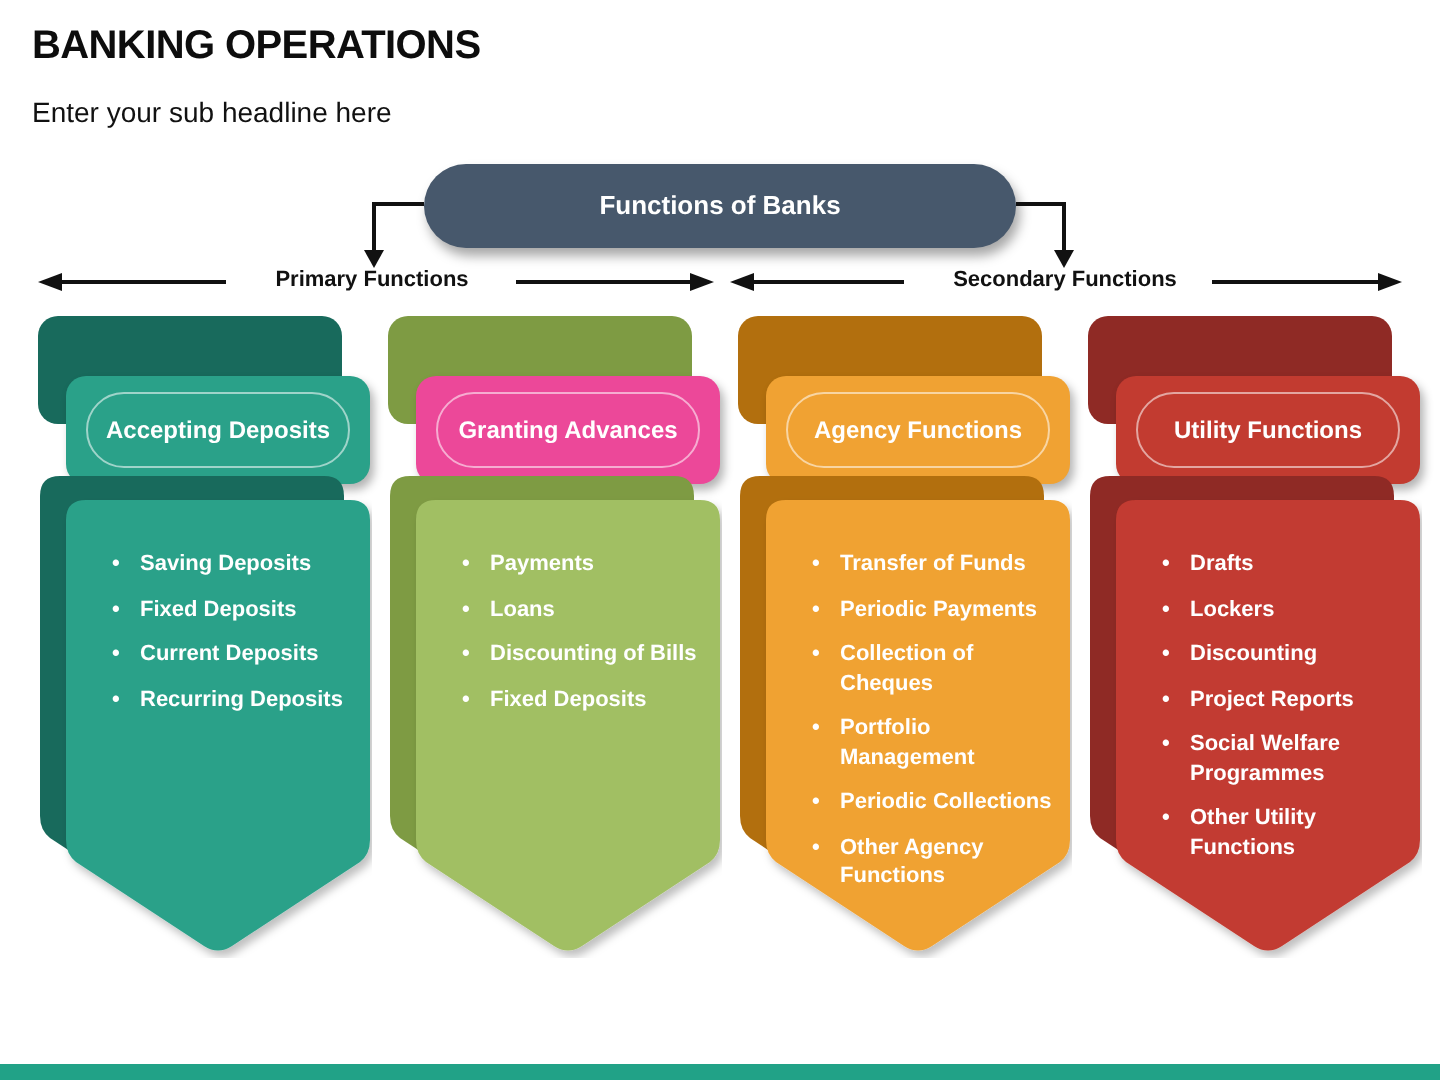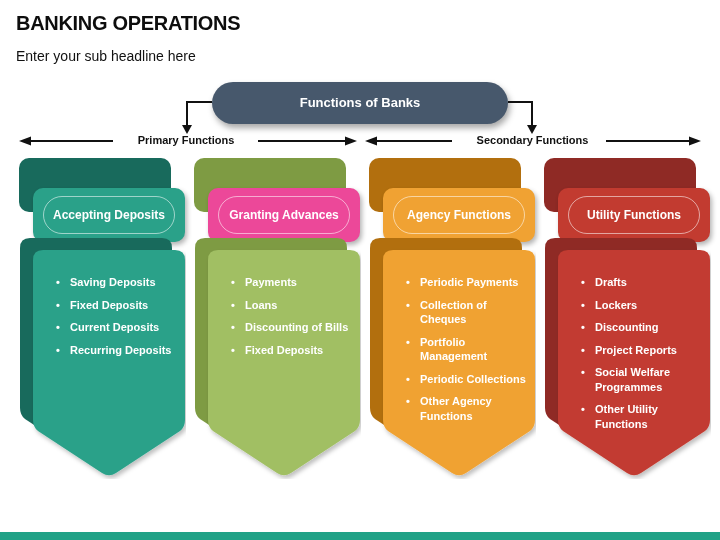--- a/index.html
+++ b/index.html
@@ -144,20 +144,21 @@
     <div class="hdr-front">
       <div class="ring">
         <span class="hdr-label">Agency Functions</span>
       </div>
     </div>
     <svg class="body-svg" width="166" height="241" viewBox="0 0 166 241">
       <path d="M10,0 H142 Q152,0 152,10 V170 Q152,177 147,181 L83,223 Q76,227.5 69,223 L5,181 Q0,177 0,170 V10 Q0,0 10,0 Z" fill="#B26F0E"></path>
       <path filter="url(#ds)" transform="translate(13,12)" d="M10,0 H142 Q152,0 152,10 V170 Q152,177 147,181 L83,223 Q76,227.5 69,223 L5,181 Q0,177 0,170 V10 Q0,0 10,0 Z" fill="#F0A233"></path>
     </svg>
     <ul class="items">
+      <li>Transfer of Funds</li>
       <li>Periodic Payments</li>
       <li>Collection of
 Cheques</li>
       <li>Portfolio
 Management</li>
       <li>Periodic Collections</li>
       <li>Other Agency
 Functions</li>
     </ul>
   </div>

